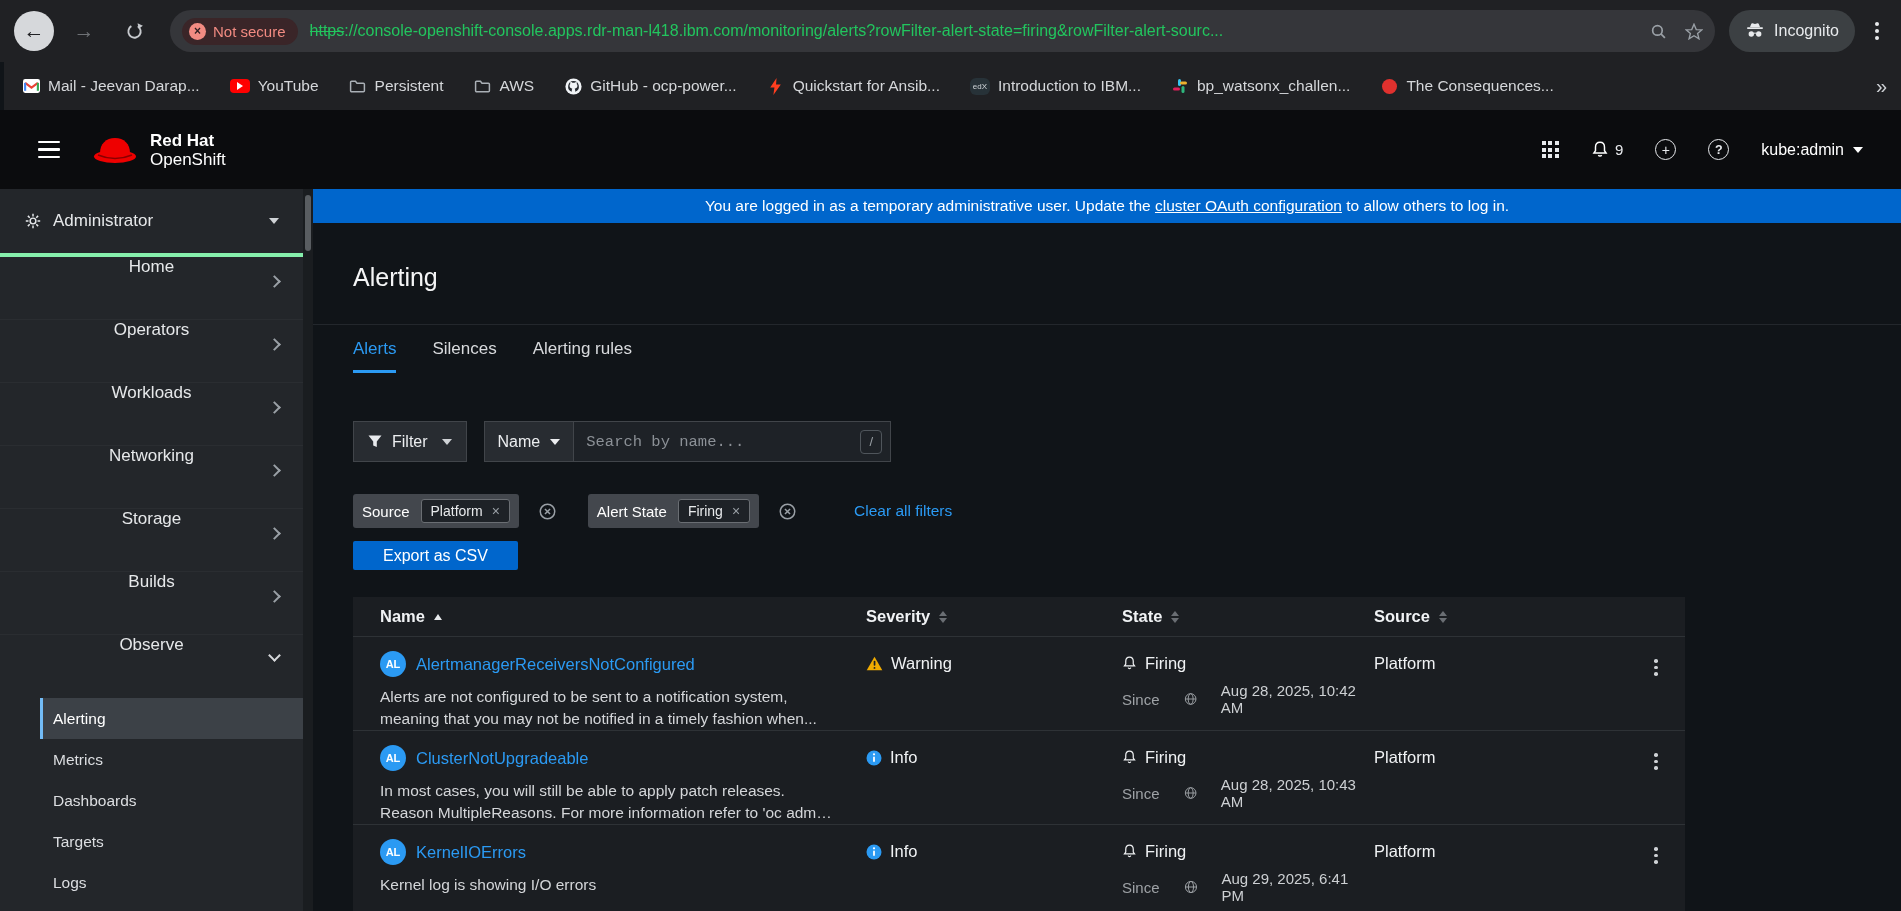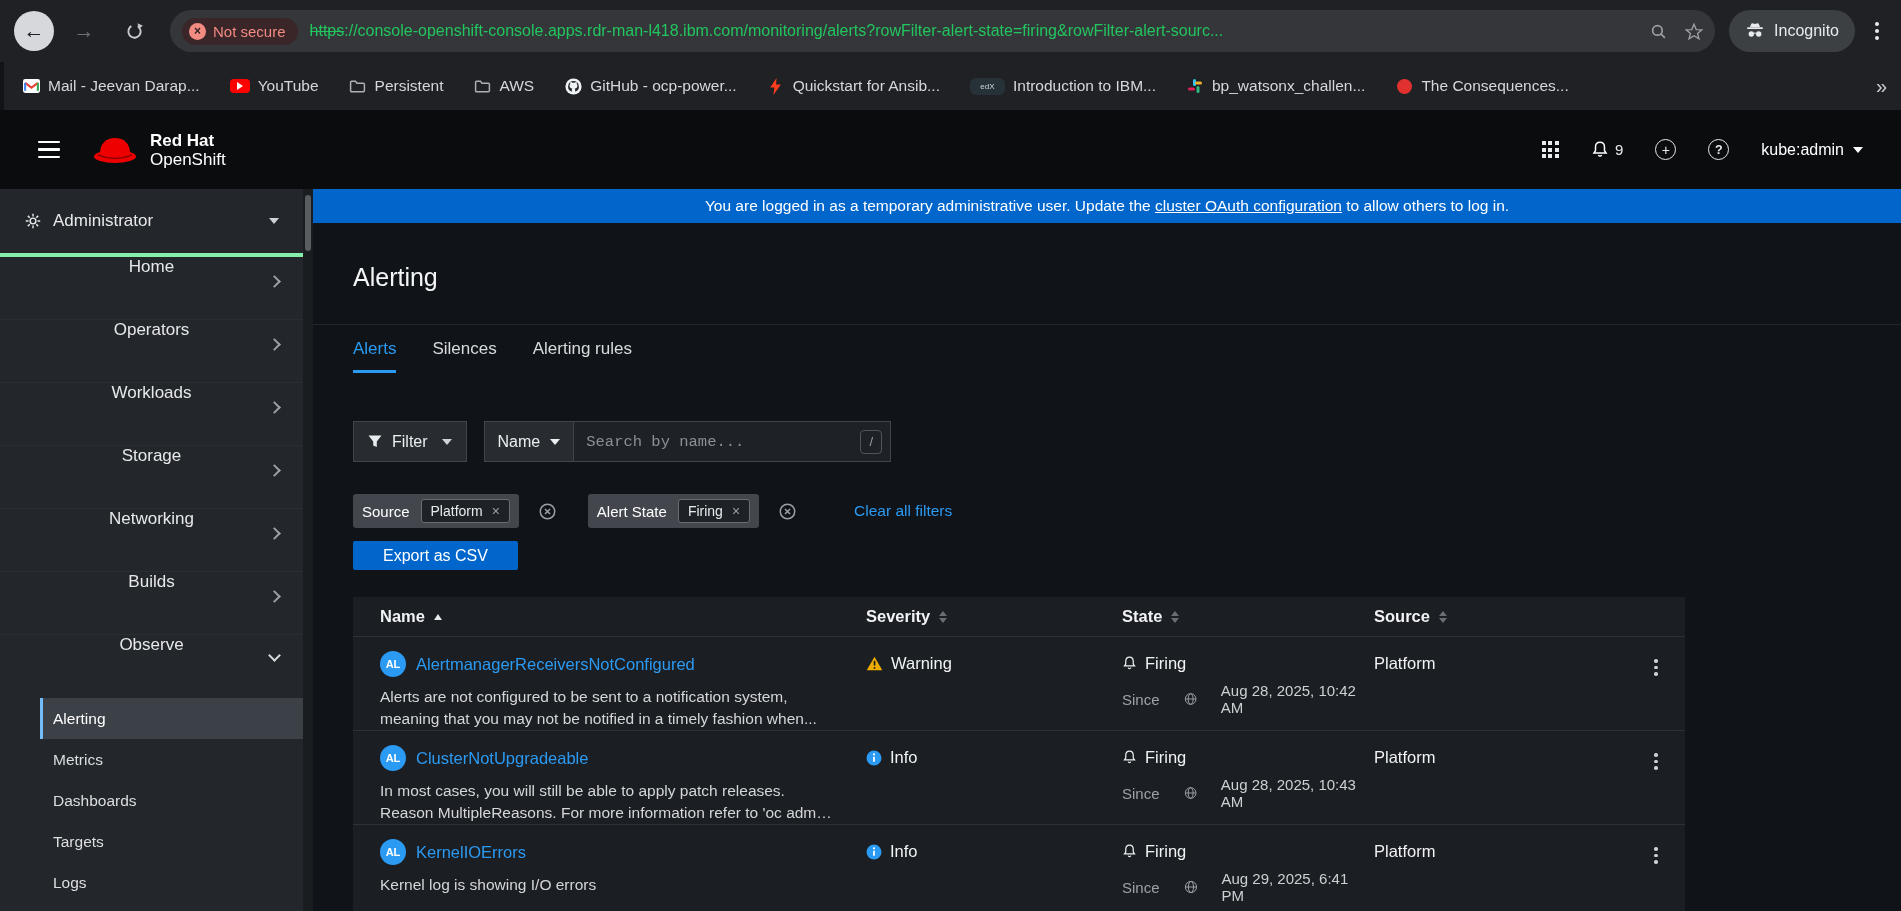--- a/index.html
+++ b/index.html
@@ -34,21 +34,21 @@
   
   .bookmarks { position:absolute; top:62px; left:4px; width:1901px; height:48px; background:#202124;
     display:flex; align-items:center; padding:0 18px; gap:30px; }
   .bm { display:flex; align-items:center; gap:8px; color:#d5d7da; font-size:15.5px;
     white-space:nowrap; cursor:pointer; }
   .bm-ico { width:18px; height:18px; display:flex; align-items:center; justify-content:center; flex:none; }
   .yt { width:20px; height:14px; background:#f00; border-radius:4px; display:flex;
     align-items:center; justify-content:center; }
   .yt i { width:0; height:0; border-left:6px solid #fff; border-top:4px solid transparent;
     border-bottom:4px solid transparent; }
-  .edx-box { width:35px; height:17px; background:#273238; border-radius:6px; color:#cfd4d8;
+  .edx-box { width:20px; height:17px; background:#273238; border-radius:6px; color:#cfd4d8;
     font-size:8px; display:flex; align-items:center; justify-content:center; }
   .red-ball { width:15px; height:15px; border-radius:50%; background:#e0312e; }
   .bm-over { margin-left:auto; color:#cfd2d6; font-size:20px; cursor:pointer; }
 
   
   .masthead { position:absolute; top:110px; left:0; width:1901px; height:79px; background:#0b0c0e;
     display:flex; align-items:center; padding:0 38px 0 32px; }
   .burger { display:flex; flex-direction:column; gap:5px; cursor:pointer; padding:6px; }
   .burger i { width:22px; height:2.5px; background:#fff; border-radius:1px; }
   .brand { display:flex; align-items:center; gap:12px; margin-left:26px; cursor:pointer; }
@@ -341,25 +341,25 @@
     </div>
     <div class="nav-item">
       <span>Operators</span>
         <span class="chev-r"></span>
     </div>
     <div class="nav-item">
       <span>Workloads</span>
         <span class="chev-r"></span>
     </div>
     <div class="nav-item">
+      <span>Networking</span>
+        <span class="chev-r"></span>
+    </div>
+    <div class="nav-item">
       <span>Storage</span>
-        <span class="chev-r"></span>
-    </div>
-    <div class="nav-item">
-      <span>Networking</span>
         <span class="chev-r"></span>
     </div>
     <div class="nav-item">
       <span>Builds</span>
         <span class="chev-r"></span>
     </div>
     <div class="nav-item" style="border-bottom:none;">
       <span>Observe</span>
         <span class="chev-d"></span>
     </div>

